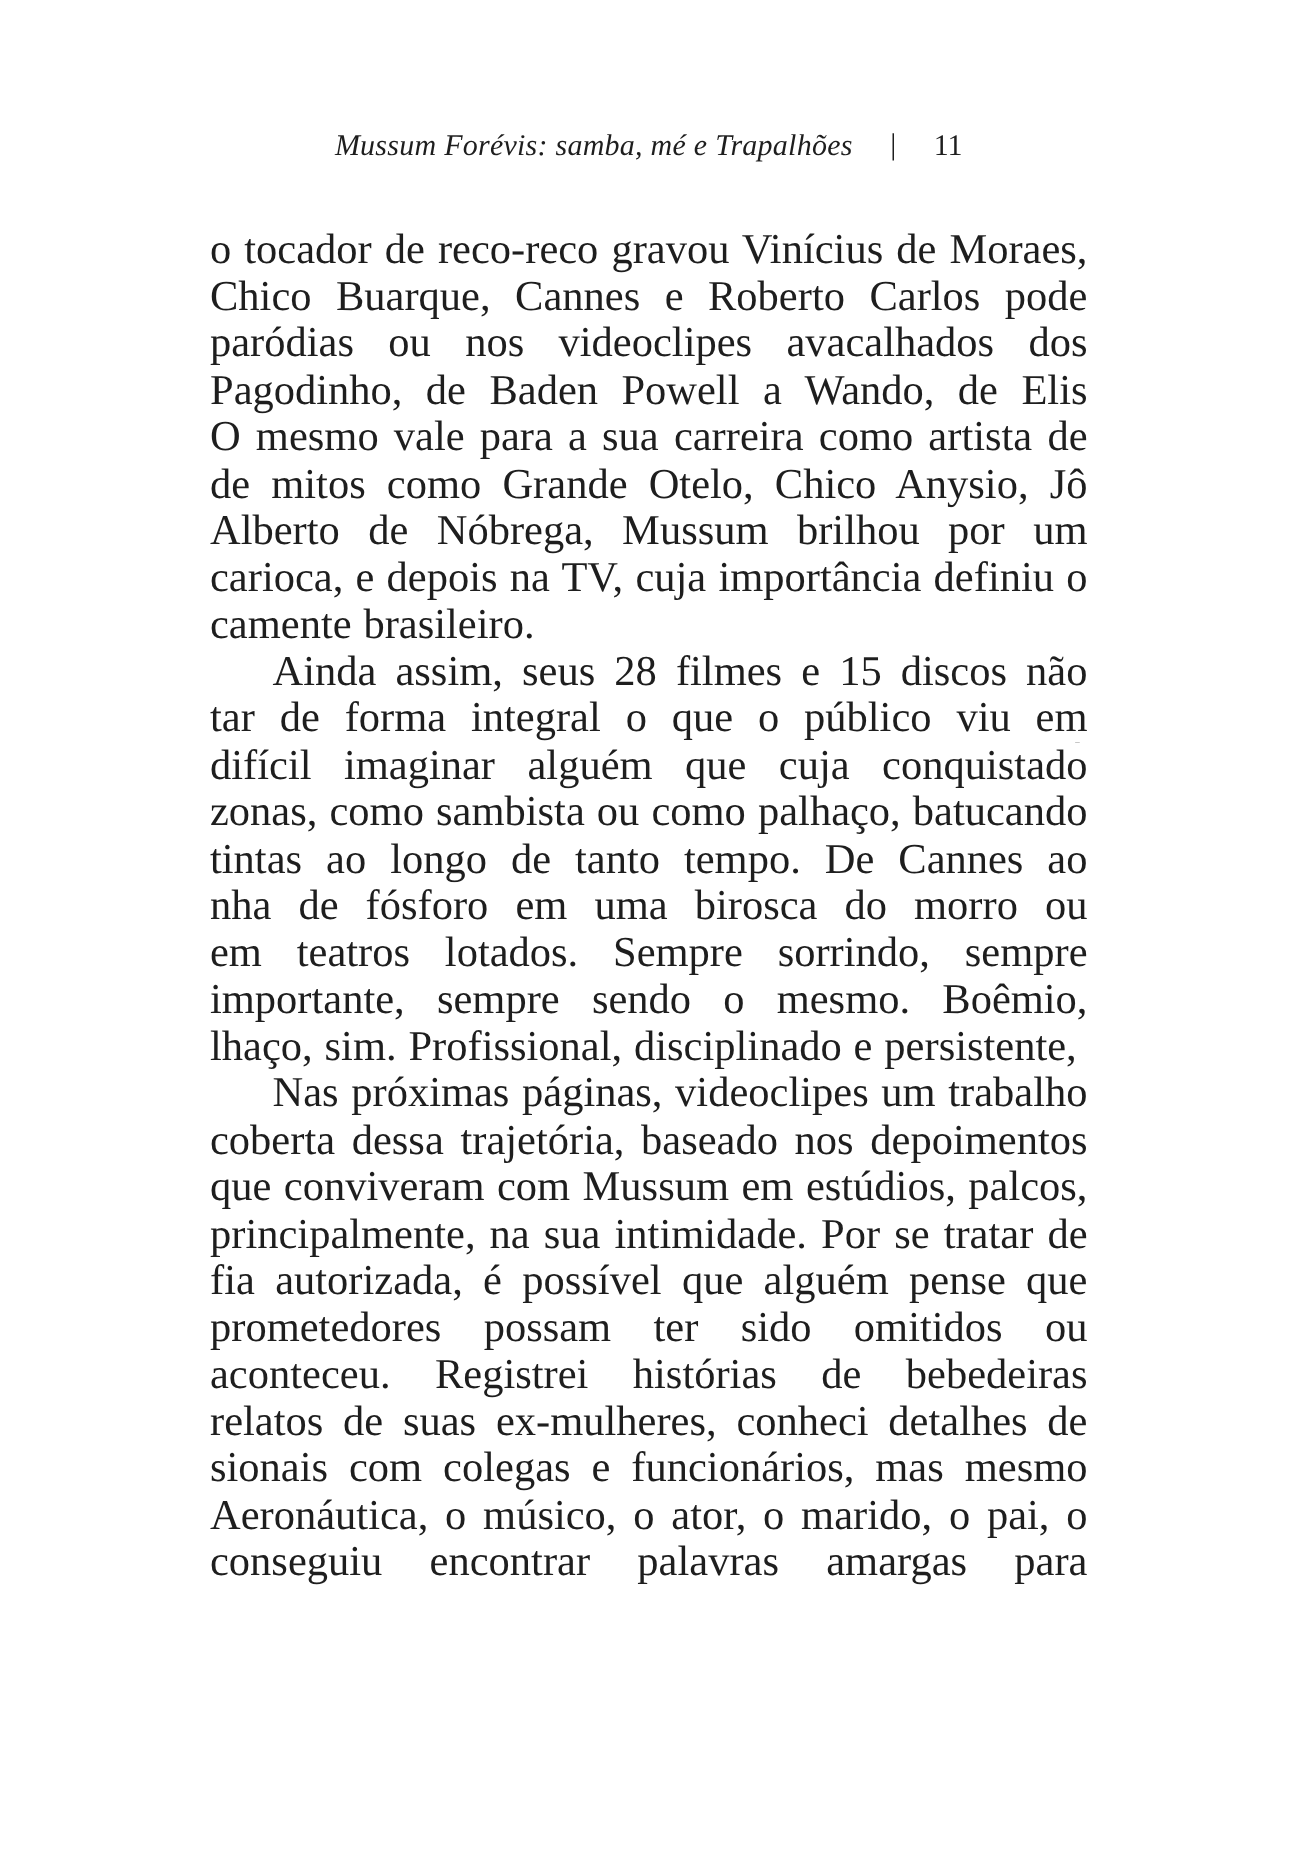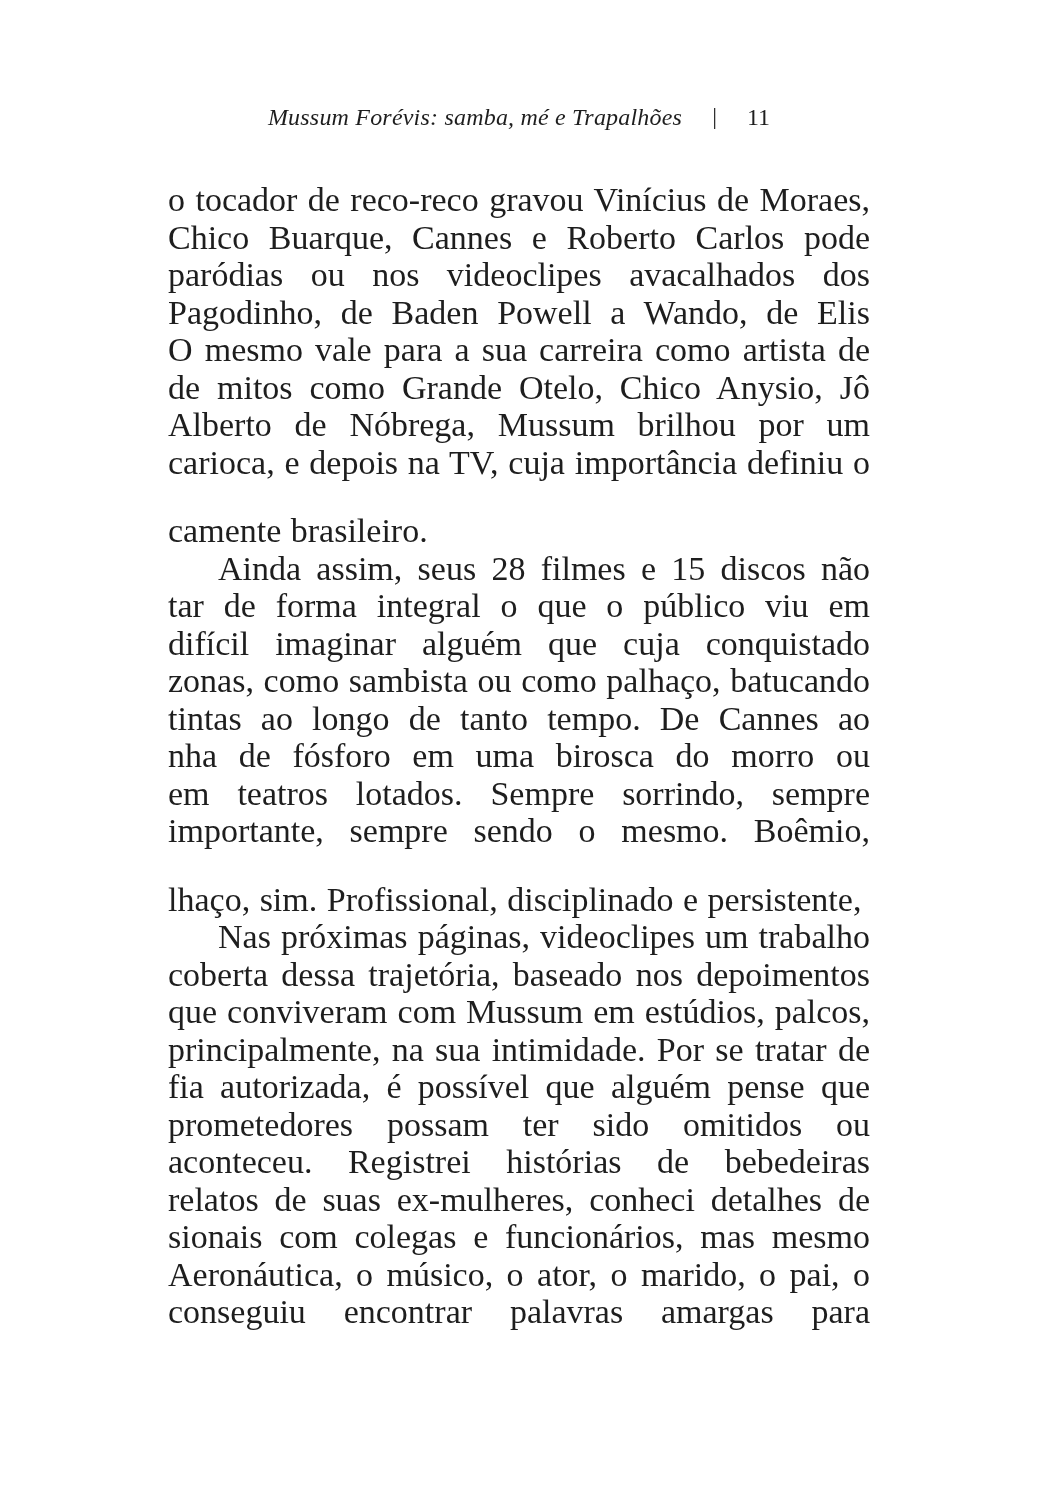--- a/index.html
+++ b/index.html
@@ -59,21 +59,20 @@
     text-align: justify;
     text-align-last: justify;
     overflow: hidden;
     white-space: normal;
     word-spacing: 1px;
   }
   .line.indent { text-indent: 50px; }
   .line.lastline {
     text-align: left;
     text-align-last: left;
-    margin-top: 31px;
   }
 </style>
 </head>
 <body>
 
 <div class="page">
 
   <div class="running-header">
     <span class="running-title">Mussum Forévis: samba, mé e Trapalhões</span>
     <span class="header-separator">|</span>

